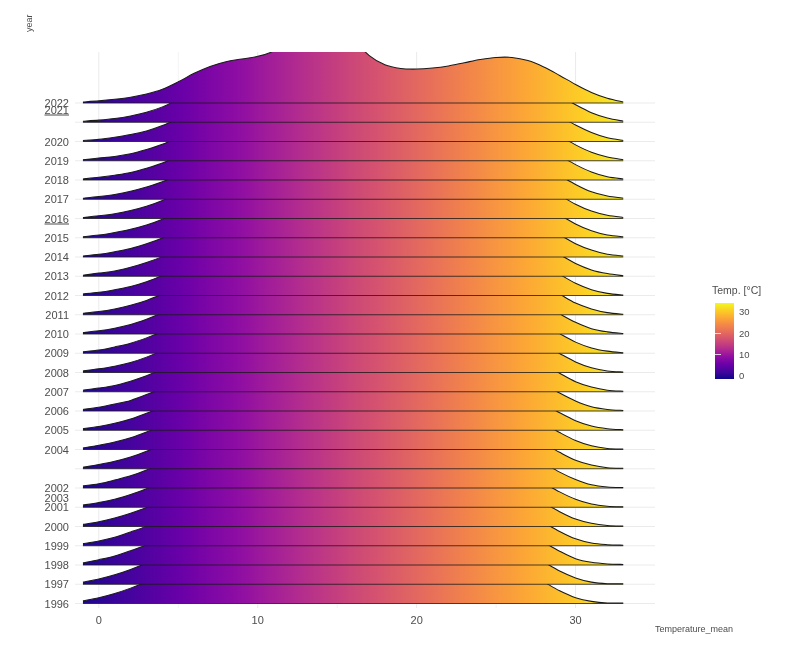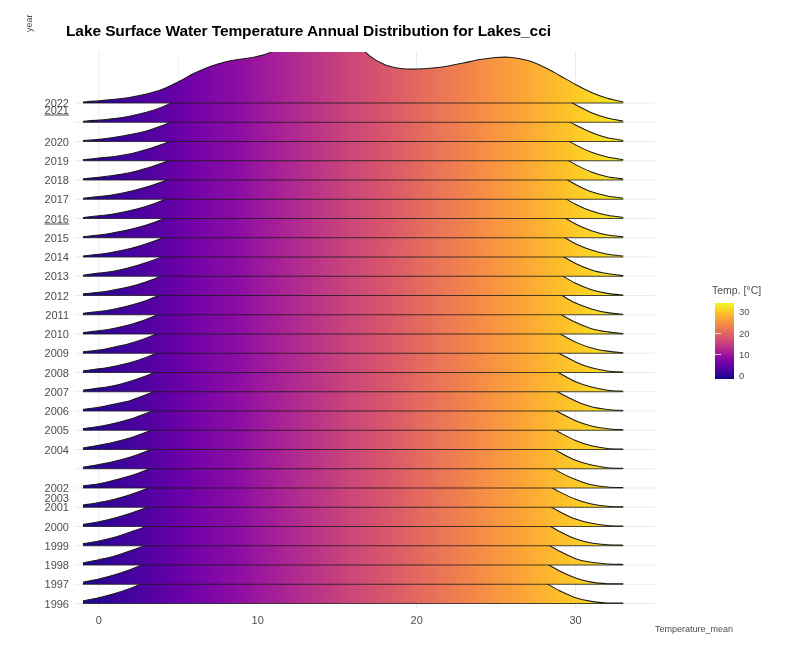--- a/index.html
+++ b/index.html
@@ -57,21 +57,20 @@
   }
   .legend-tick-mark{
     position:absolute;left:9px;width:6px;height:1px;background:#ffffff;opacity:.75;
   }
 </style>
 </head>
 <body>
 
 <div id="plot-root">
 
-  <div class="plot-title">Lake Surface Water Temperature Annual Distribution for Lakes_cci</div>
 
   <div class="y-axis-title">year</div>
 
   <div id="panel">
     <svg id="ridges" width="580" height="556" viewBox="0 0 580 556">
         <defs>
           <linearGradient id="plasmaGrad" x1="0" y1="0" x2="580" y2="0" gradientUnits="userSpaceOnUse">
             <stop offset="0.00%" stop-color="rgb(20,7,138)"></stop>
             <stop offset="2.50%" stop-color="rgb(33,6,144)"></stop>
             <stop offset="5.00%" stop-color="rgb(47,5,149)"></stop>

